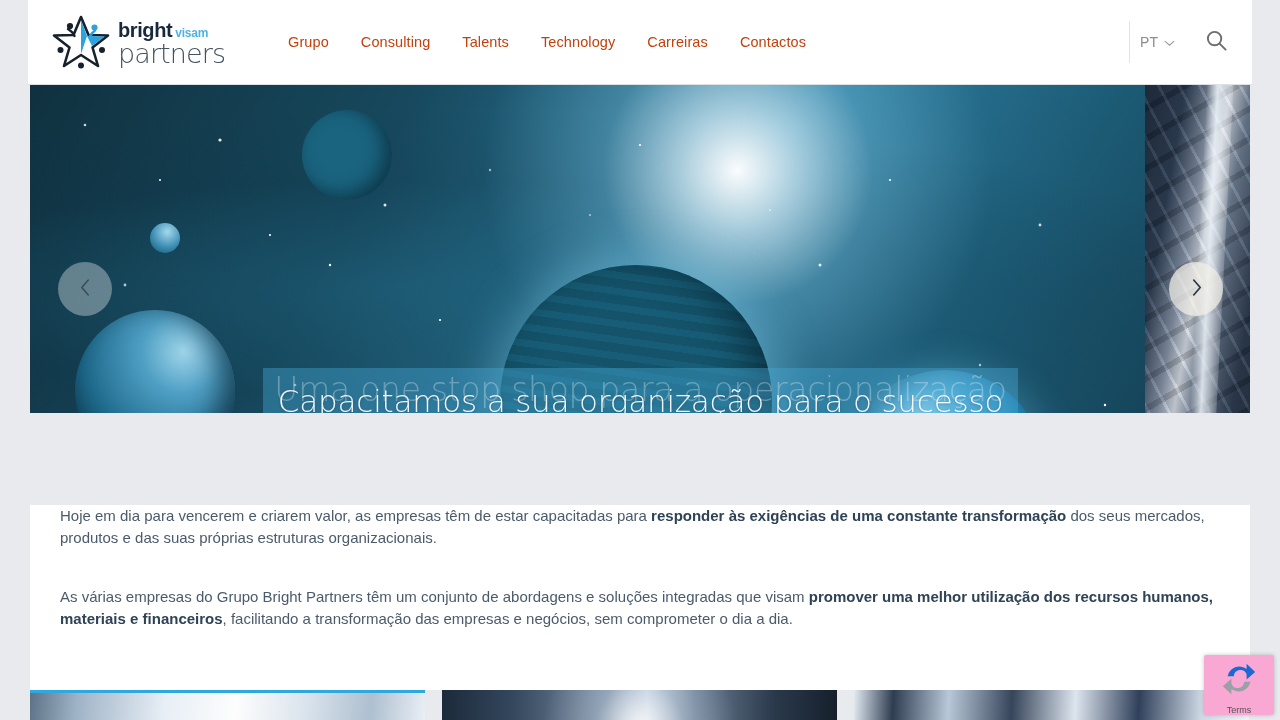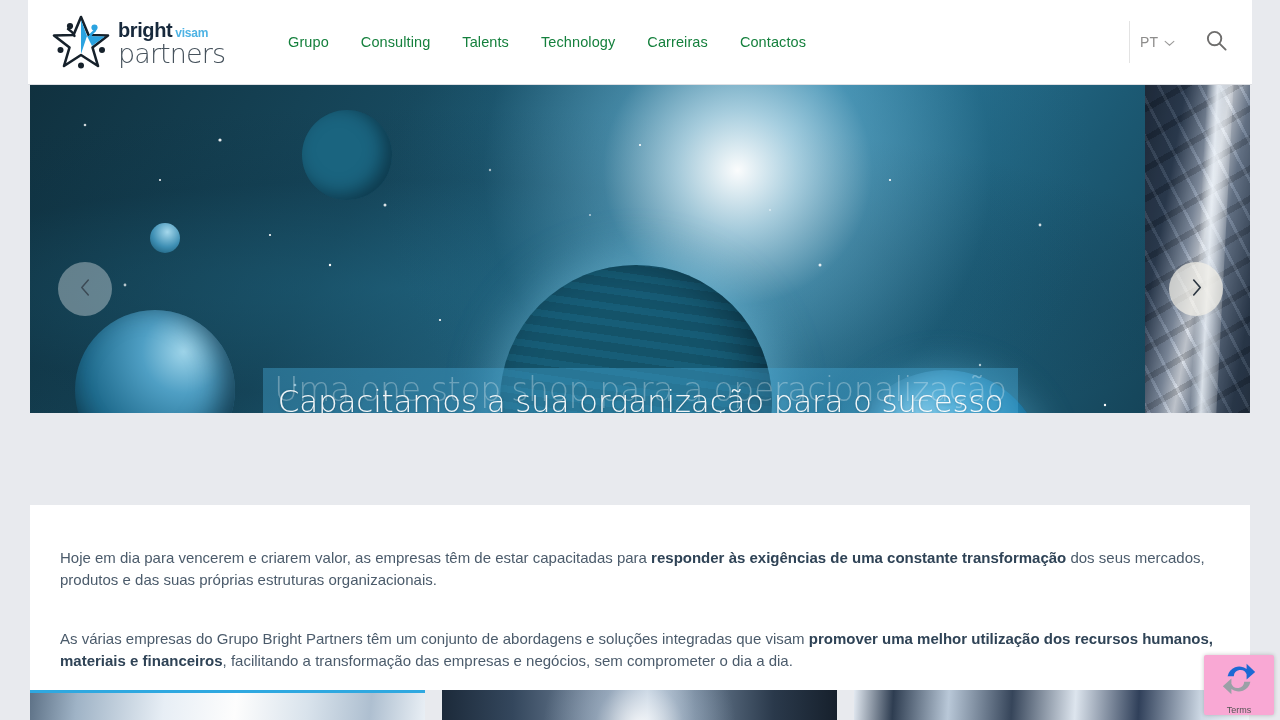--- a/index.html
+++ b/index.html
@@ -44,21 +44,21 @@
     font-size: 27px; color: #46525c; letter-spacing: -0.9px;
     font-weight: 300; margin-top: -1px;
     font-family: "DejaVu Sans", sans-serif;
   }
 
   .nav {
     display: flex; align-items: center;
     margin-left: 32px; height: 100%;
   }
   .nav-item {
-    font-size: 14.5px; color: #15803d;
+    font-size: 14.5px; color: #c2410c;
     padding: 0 16px; line-height: 84px;
     white-space: nowrap; cursor: pointer;
     letter-spacing: 0.1px;
   }
 
   .header-right {
     margin-left: auto; display: flex; align-items: center;
     height: 42px; padding-left: 10px; padding-right: 24px;
     border-left: 1px solid #e3e3e3;
   }
@@ -195,21 +195,21 @@
   .content {
     position: absolute; left: 30px; top: 505px;
     width: 1220px; height: 185px;
     background: #ffffff;
   }
   .content p {
     margin: 0 30px; width: 1160px;
     font-size: 15px; line-height: 22px;
     color: #4b5b6b;
   }
-  .content p.p1 { padding-top: 42px; }
+  .content p.p1 { }
   .content p.p2 { padding-top: 37px; }
   .content b { font-weight: bold; color: #2f4356; }
 
   
   .cards {
     position: absolute; left: 30px; top: 690px;
     width: 1220px; height: 30px;
     display: flex; gap: 17px;
   }
   .card {

